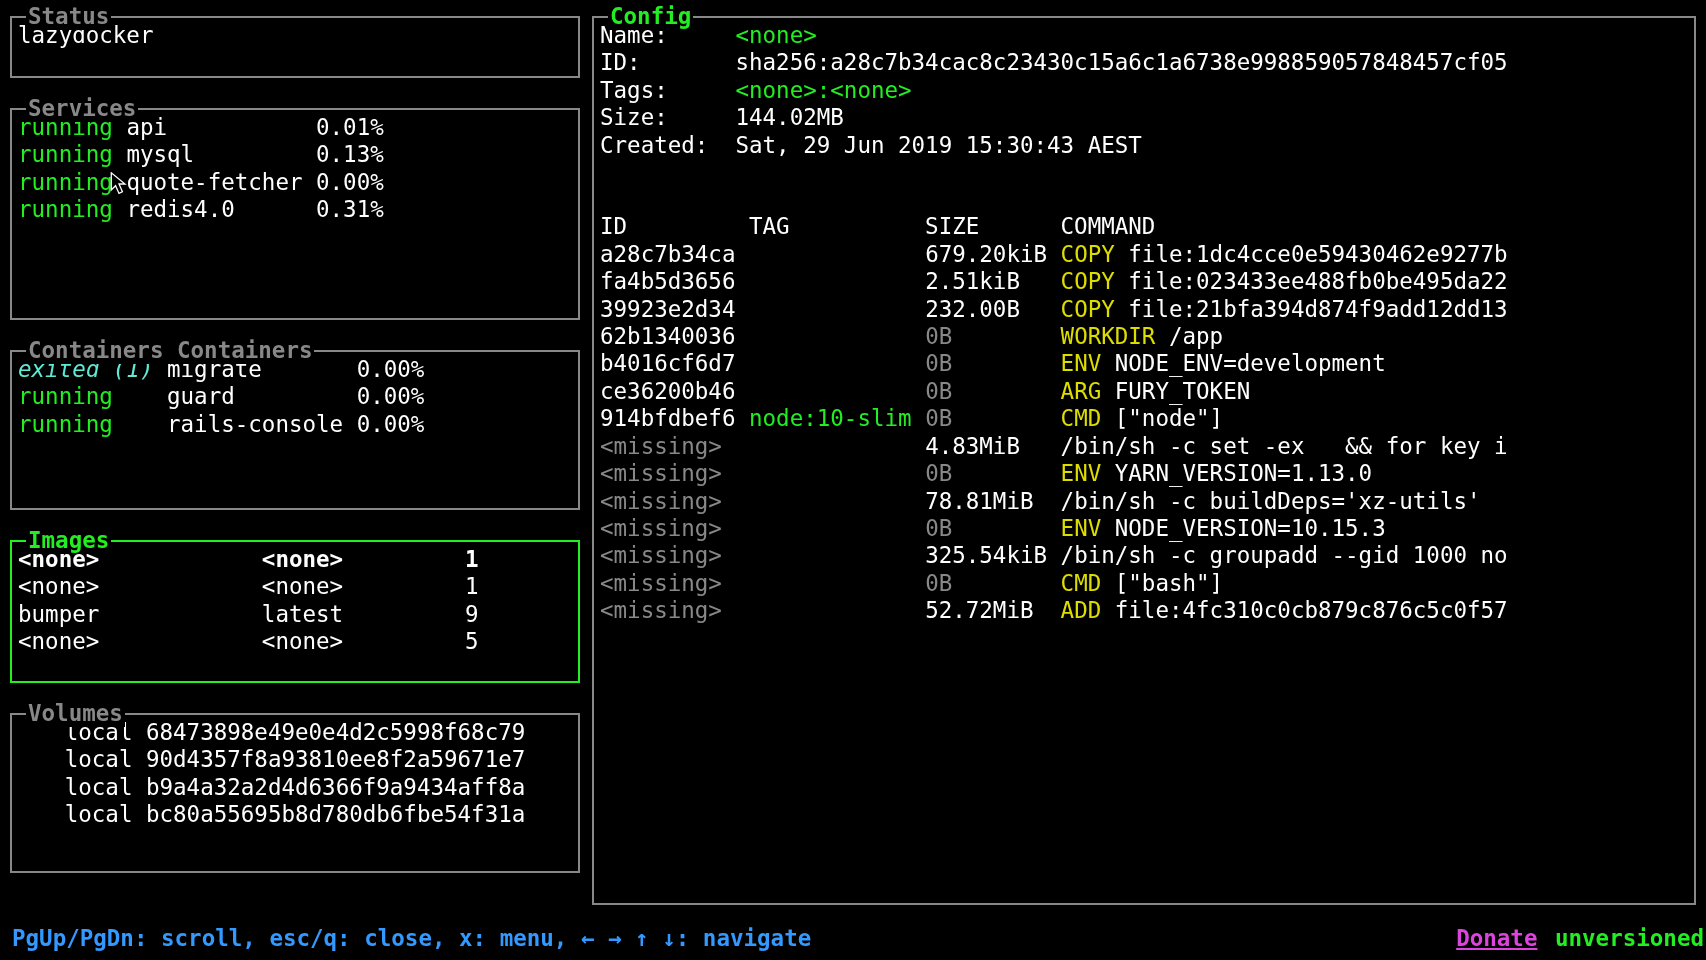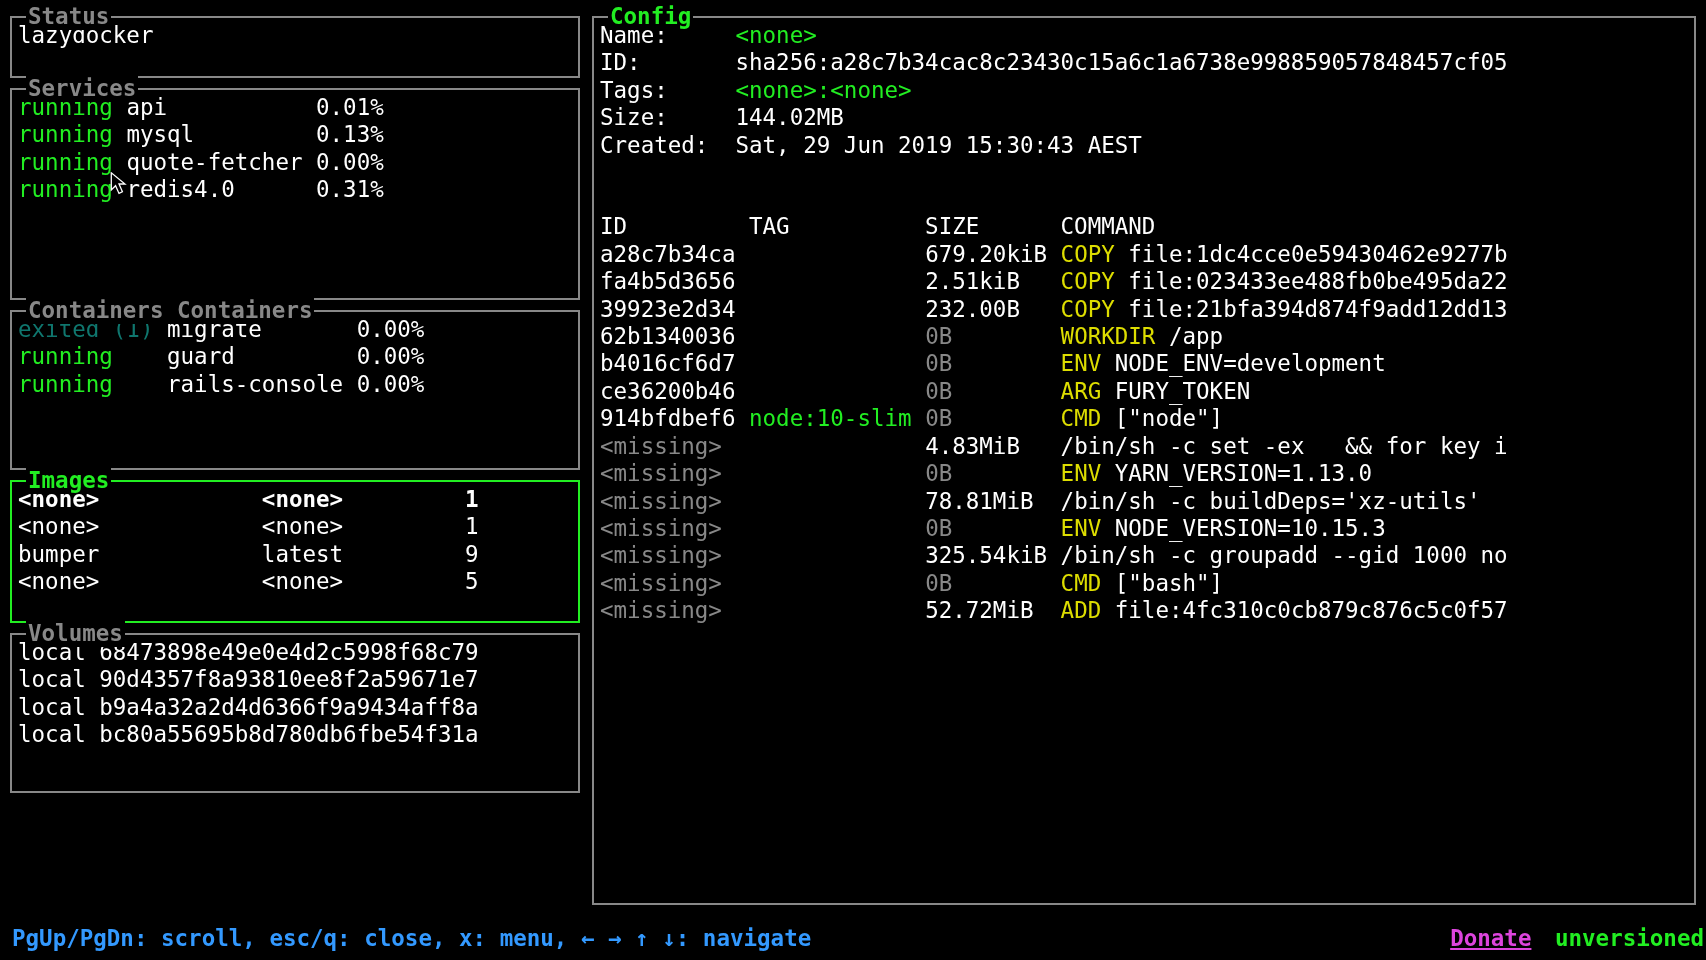--- a/index.html
+++ b/index.html
@@ -18,21 +18,21 @@
     display: flex;
     flex-direction: row;
     height: 905px;
     padding: 6px 10px 0 10px;
     gap: 12px;
   }
   .left-col {
     width: 570px;
     display: flex;
     flex-direction: column;
-    gap: 0;
+    gap: 20px;
   }
   .right-col {
     flex: 1;
     display: flex;
     flex-direction: column;
   }
   .panel {
     border: 2px solid #888;
     position: relative;
     padding: 4px 6px 4px 6px;
@@ -48,21 +48,21 @@
     background: #000;
     padding: 0 2px;
     color: #888;
     font-weight: bold;
   }
   .panel.focused .panel-title {
     color: #2e2;
   }
   .row { white-space: pre; }
   .green { color: #2e2; }
-  .red   { color: #0f766e; }
+  .red   { color: #5eead4; font-style: italic; }
   .yellow{ color: #dd0; }
   .gray  { color: #888; }
   .fuchsia { color: #d4d; text-decoration: underline; }
   .selected { font-weight: bold; }
   .footer {
     position: absolute;
     left: 12px;
     right: 2px;
     bottom: 8px;
     display: flex;
@@ -112,21 +112,21 @@
     <div class="panel focused" style="height:143px;">
       <span class="panel-title">Images</span>
       <div id="images-body">
           <div class="row selected"><span>&lt;none&gt;            </span><span>&lt;none&gt;        </span><span> 1</span></div>
           <div class="row"><span>&lt;none&gt;            </span><span>&lt;none&gt;        </span><span> 1</span></div>
           <div class="row"><span>bumper            </span><span>latest        </span><span> 9</span></div>
           <div class="row"><span>&lt;none&gt;            </span><span>&lt;none&gt;        </span><span> 5</span></div>
         </div>
     </div>
 
-    <div class="panel" style="height:160px;">
+    <div class="panel" style="height:160px;text-align:center;">
       <span class="panel-title">Volumes</span>
       <div id="volumes-body">
           <div class="row"><span>local </span><span>68473898e49e0e4d2c5998f68c79</span></div>
           <div class="row"><span>local </span><span>90d4357f8a93810ee8f2a59671e7</span></div>
           <div class="row"><span>local </span><span>b9a4a32a2d4d6366f9a9434aff8a</span></div>
           <div class="row"><span>local </span><span>bc80a55695b8d780db6fbe54f31a</span></div>
         </div>
     </div>
   </div>
 
@@ -159,19 +159,19 @@
           <div class="row"><span class="gray">&lt;missing&gt;  </span><span>             </span><span>52.72MiB  </span><span class="yellow">ADD </span><span>file:4fc310c0cb879c876c5c0f57</span></div>
         </div>
     </div>
   </div>
 </div>
 
 <div class="footer">
   <span>PgUp/PgDn: scroll, esc/q: close, x: menu, ← → ↑ ↓: navigate</span>
   <span>
     <span class="fuchsia">Donate</span>
-    <span class="green" style="margin-left:10px;">unversioned</span>
+    <span class="green" style="margin-left:4px;">unversioned</span>
   </span>
 </div>
 
 <svg class="cursor" viewBox="0 0 20 28">
   <path d="M1 1 L1 21 L6 16 L10 25 L14 23 L10 14 L17 14 Z" fill="#000" stroke="#fff" stroke-width="1.5"></path>
 </svg>
 
 </body></html>

